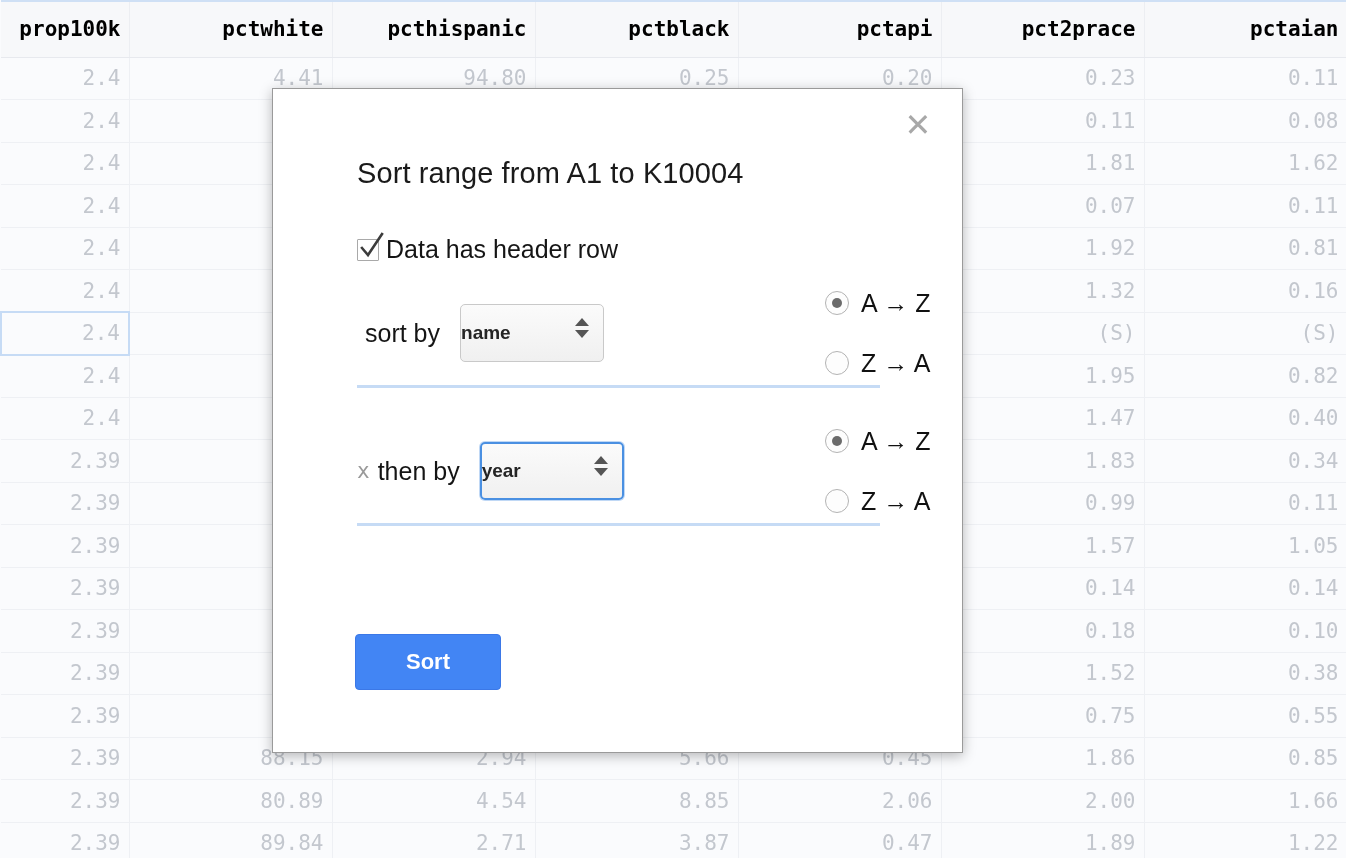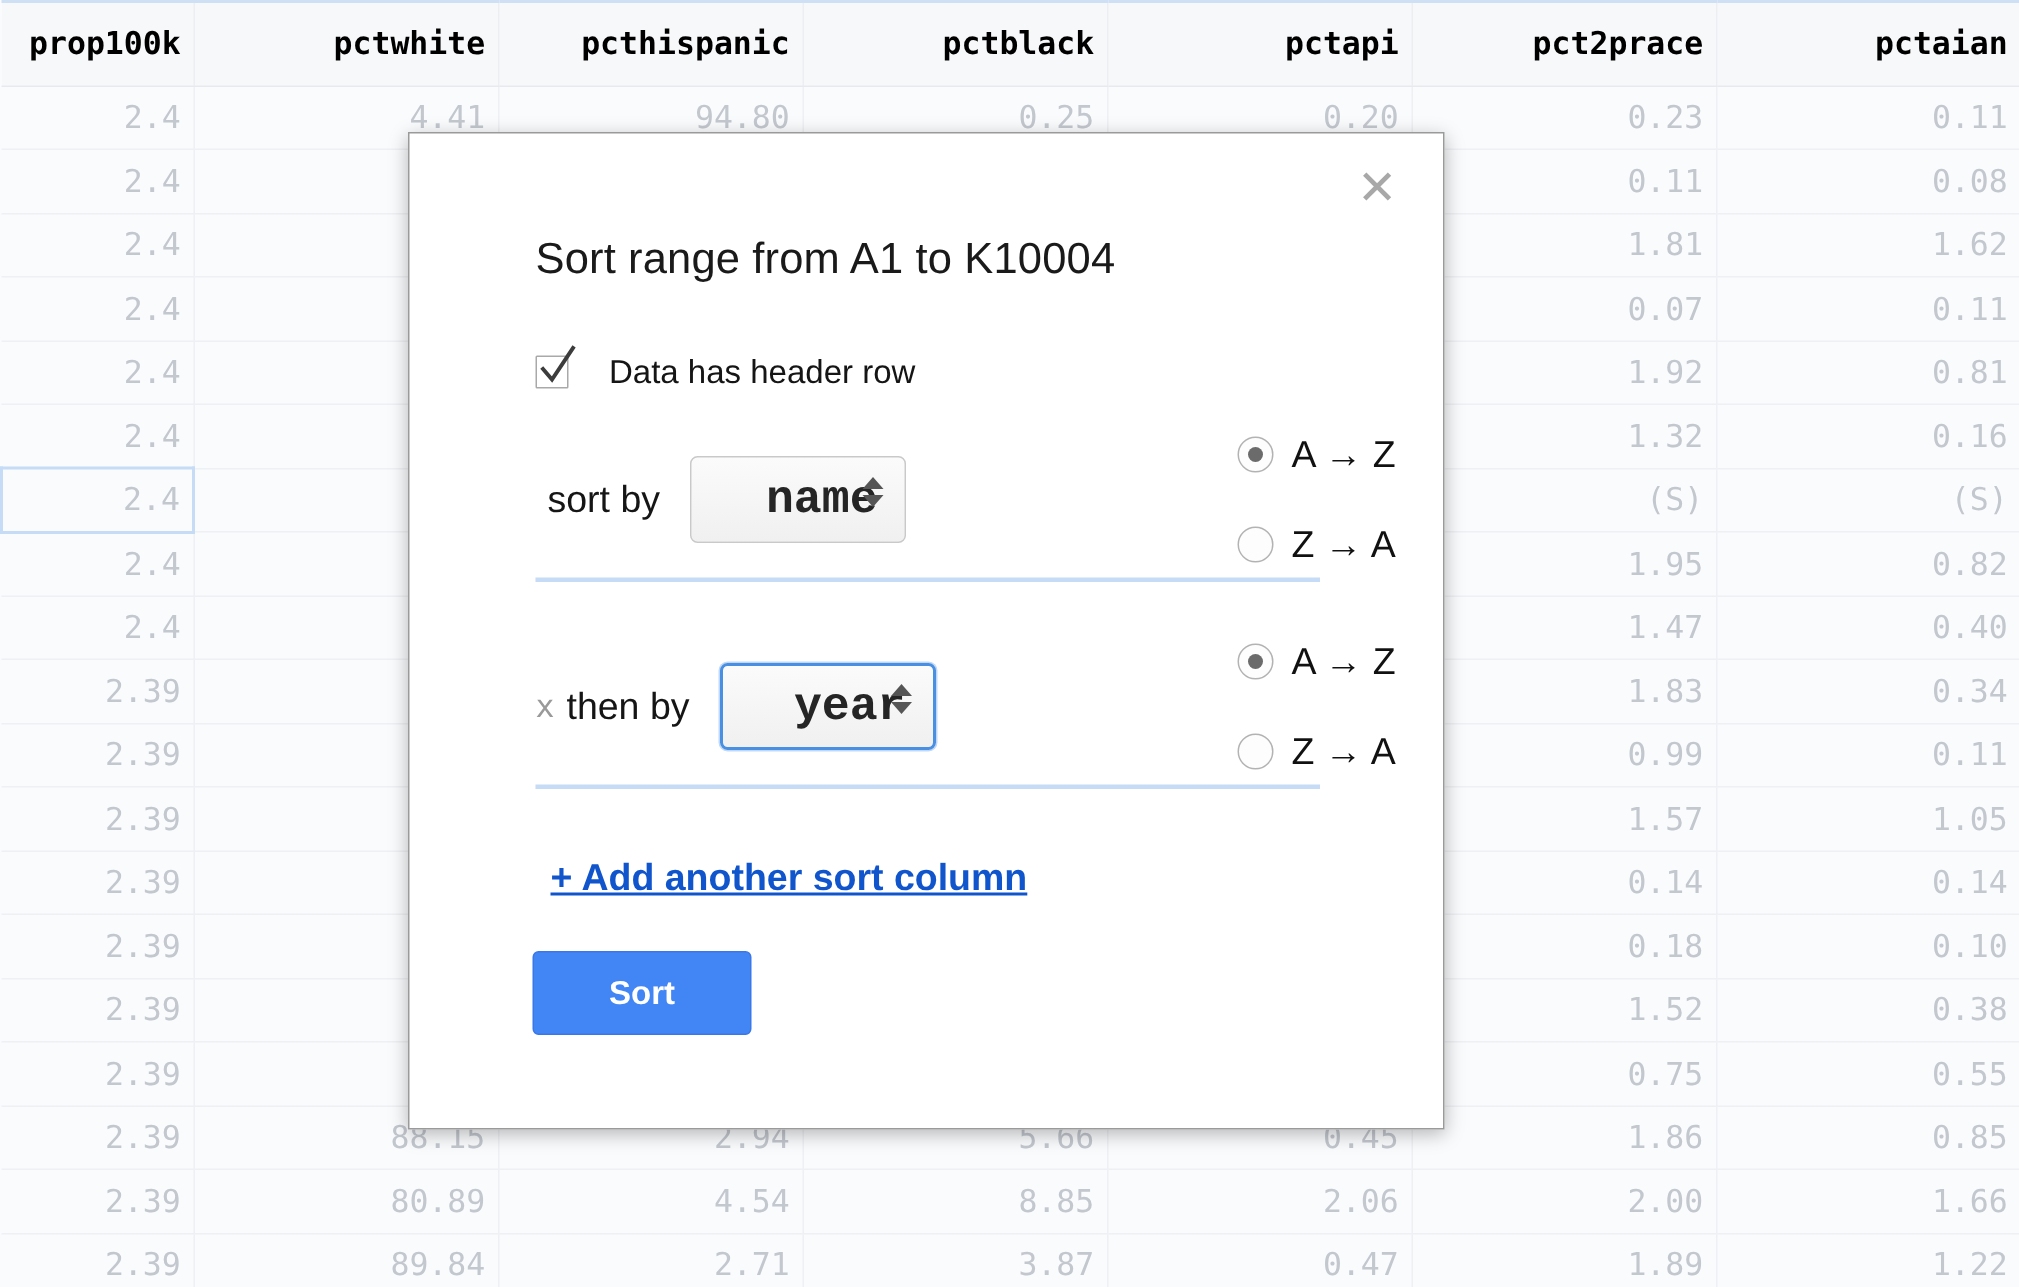--- a/index.html
+++ b/index.html
@@ -100,22 +100,22 @@
   .mac-check {
     position: relative;
     width: 22px; height: 22px;
     border: 1px solid #a9a9a9;
     background: #fff;
     border-radius: 1px;
     flex: 0 0 auto;
   }
   .mac-check svg { position: absolute; left: -1px; top: -9px; }
   #hdr-label {
-    margin-left: 27px;
-    font-size: 22px;
+    margin-left: 7px;
+    font-size: 25px;
     color: #151515;
     white-space: nowrap;
   }
 
   
   .sort-row {
     position: absolute;
     left: 84px;
     width: 523px;
     height: 92px;
@@ -146,26 +146,25 @@
     background: linear-gradient(#fbfbfb, #f0f0f0);
     display: flex; align-items: center;
     cursor: pointer;
   }
   .select-wrap.focused {
     border: 2px solid #4a90e2;
     box-shadow: 0 0 0 1px rgba(74,144,226,.35);
   }
   .select-val {
     flex: 1;
-    text-align: right;
-    font-size: 31px;
+    text-align: left;
+    font-size: 19px;
     font-weight: 700;
     color: #252525;
     padding-right: 18px;
-    font-family: Liberation Mono, monospace;
   }
   .stepper {
     position: absolute;
     right: 14px; top: 50%;
     transform: translateY(-50%);
     width: 14px; height: 30px;
   }
   .stepper i {
     display: block;
     width: 0; height: 0;
@@ -520,20 +519,19 @@
         </div>
         <div class="radio-line">
           <span class="mac-radio"></span>
           <span class="radio-label">Z → A</span>
         </div>
       </div>
     </div>
 
     <div class="divider" style="top:434px"></div>
 
-    <div id="add-link">+ Add another sort column</div>
 
     <div id="btn-row">
       <div class="btn" id="sort-btn">Sort</div>
     </div>
 
   </div>
 </div>
 
 </body></html>

